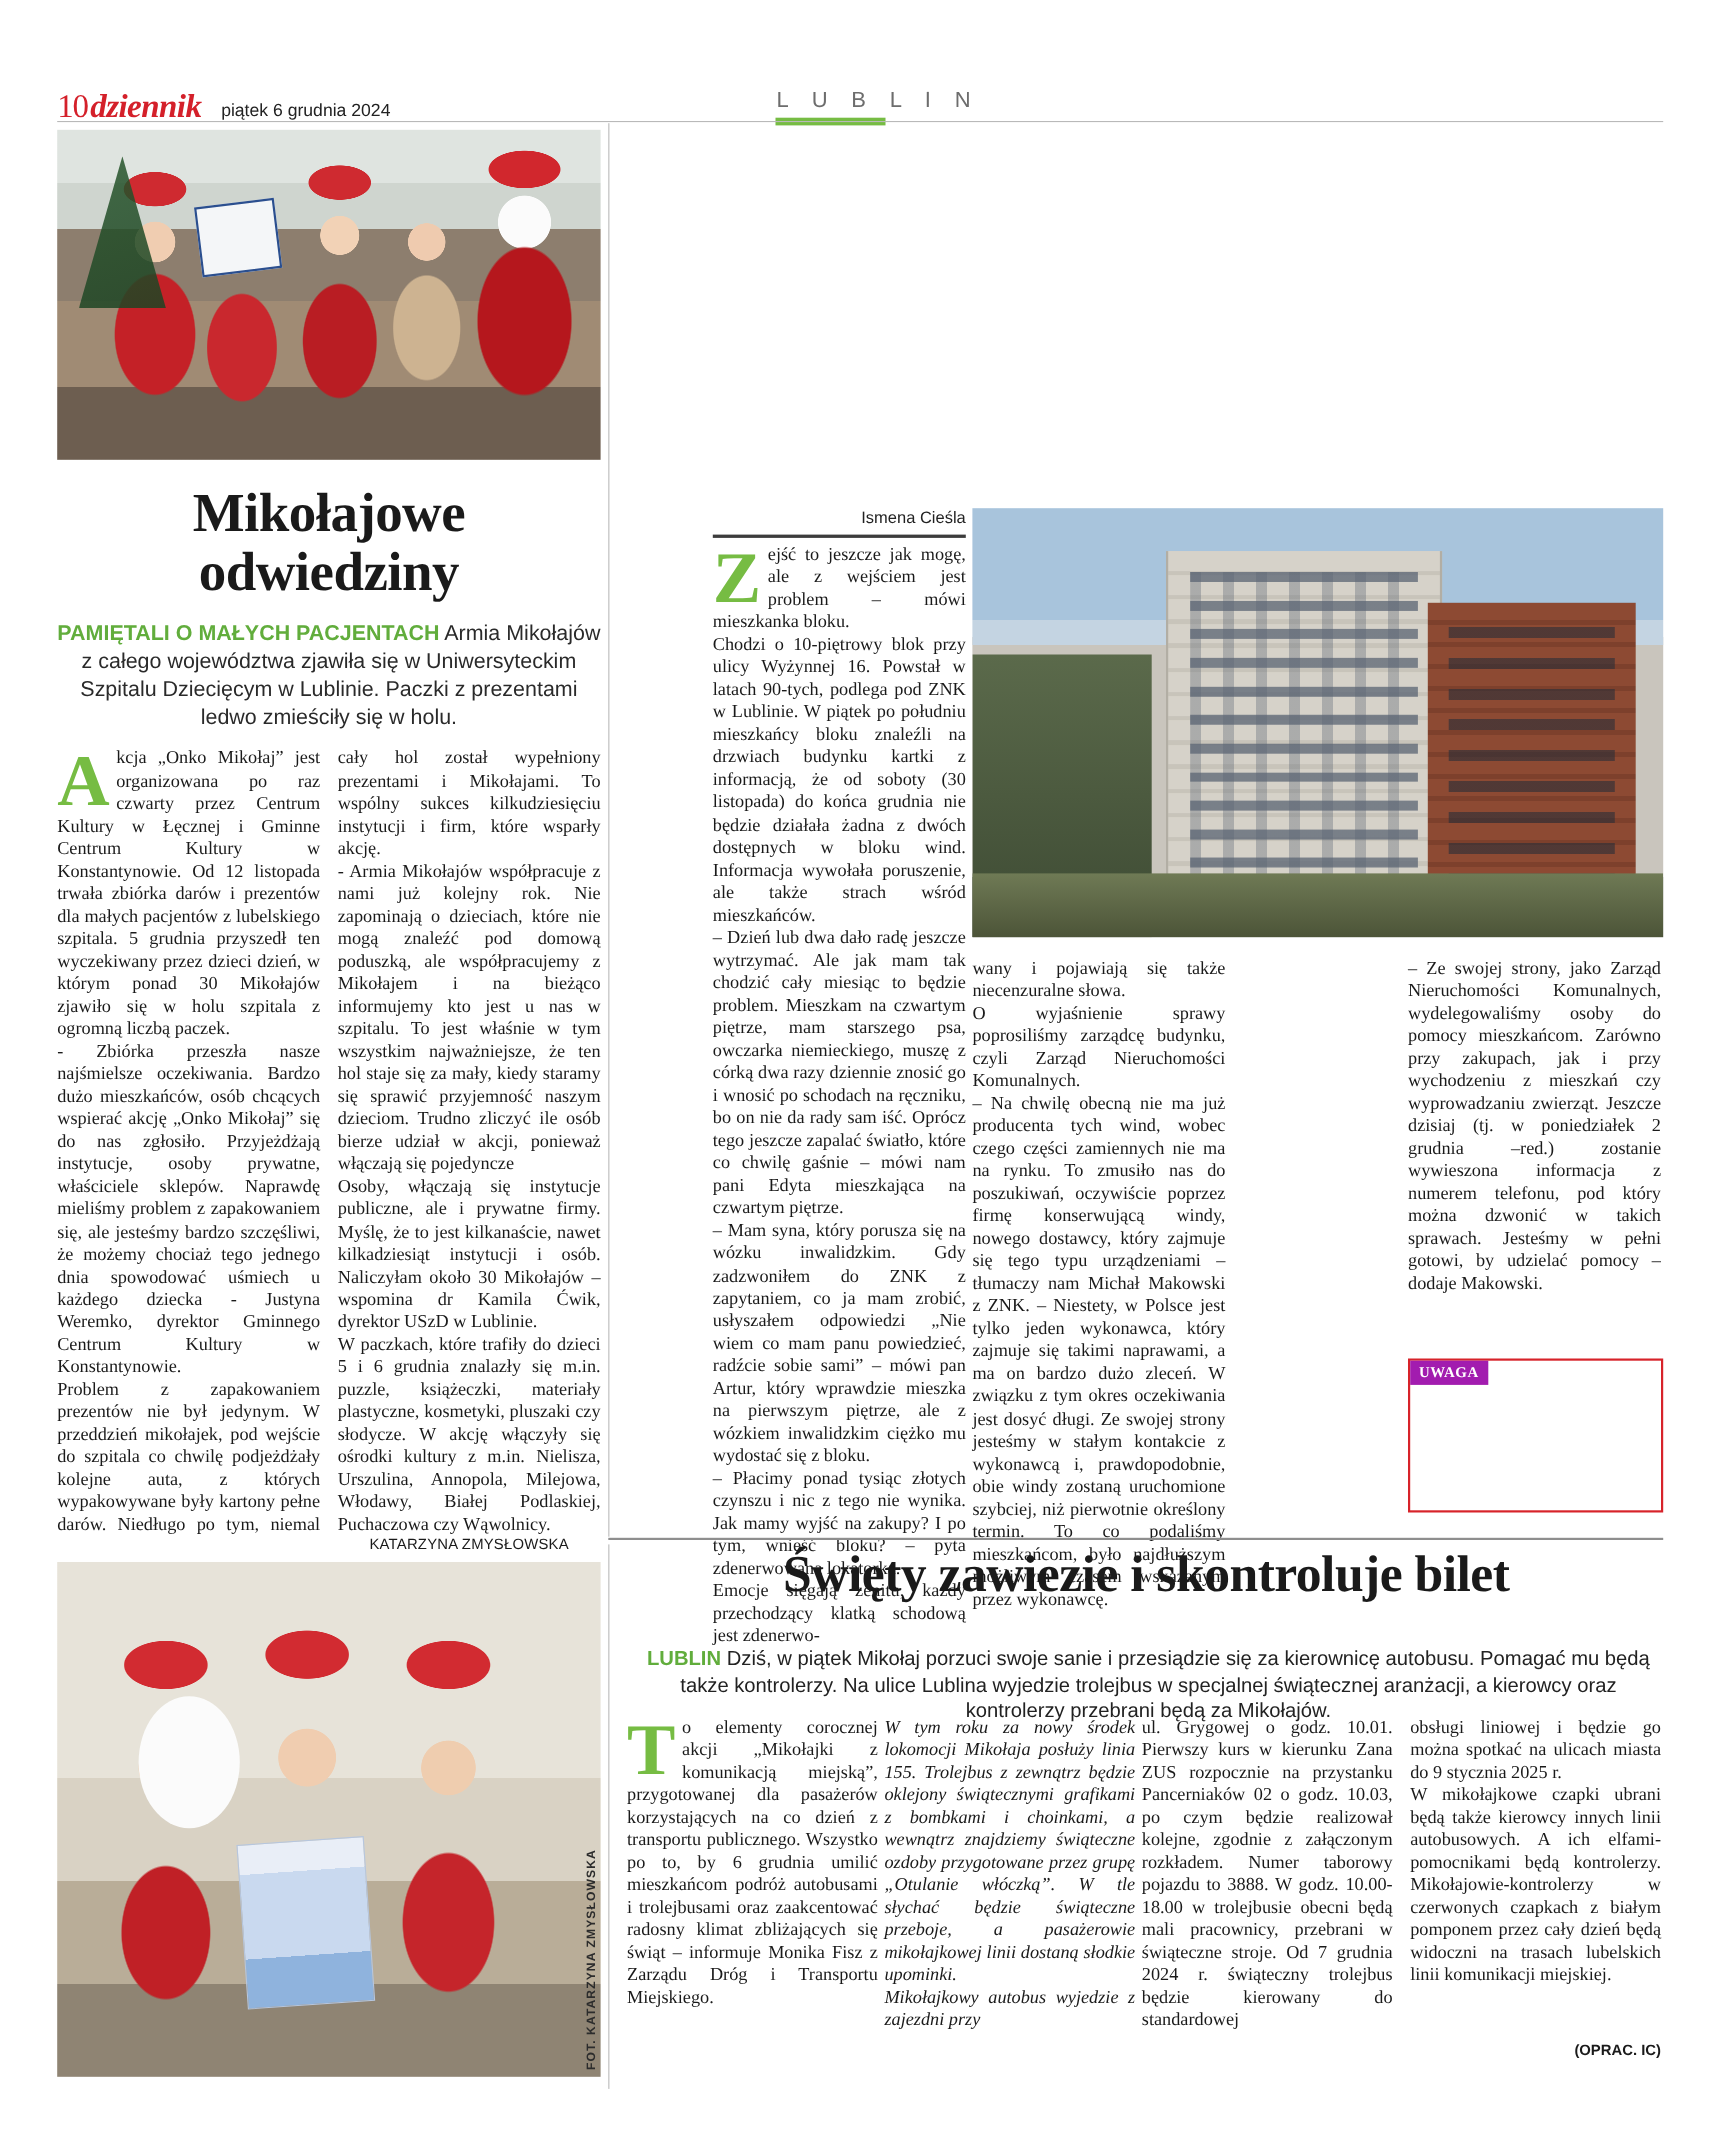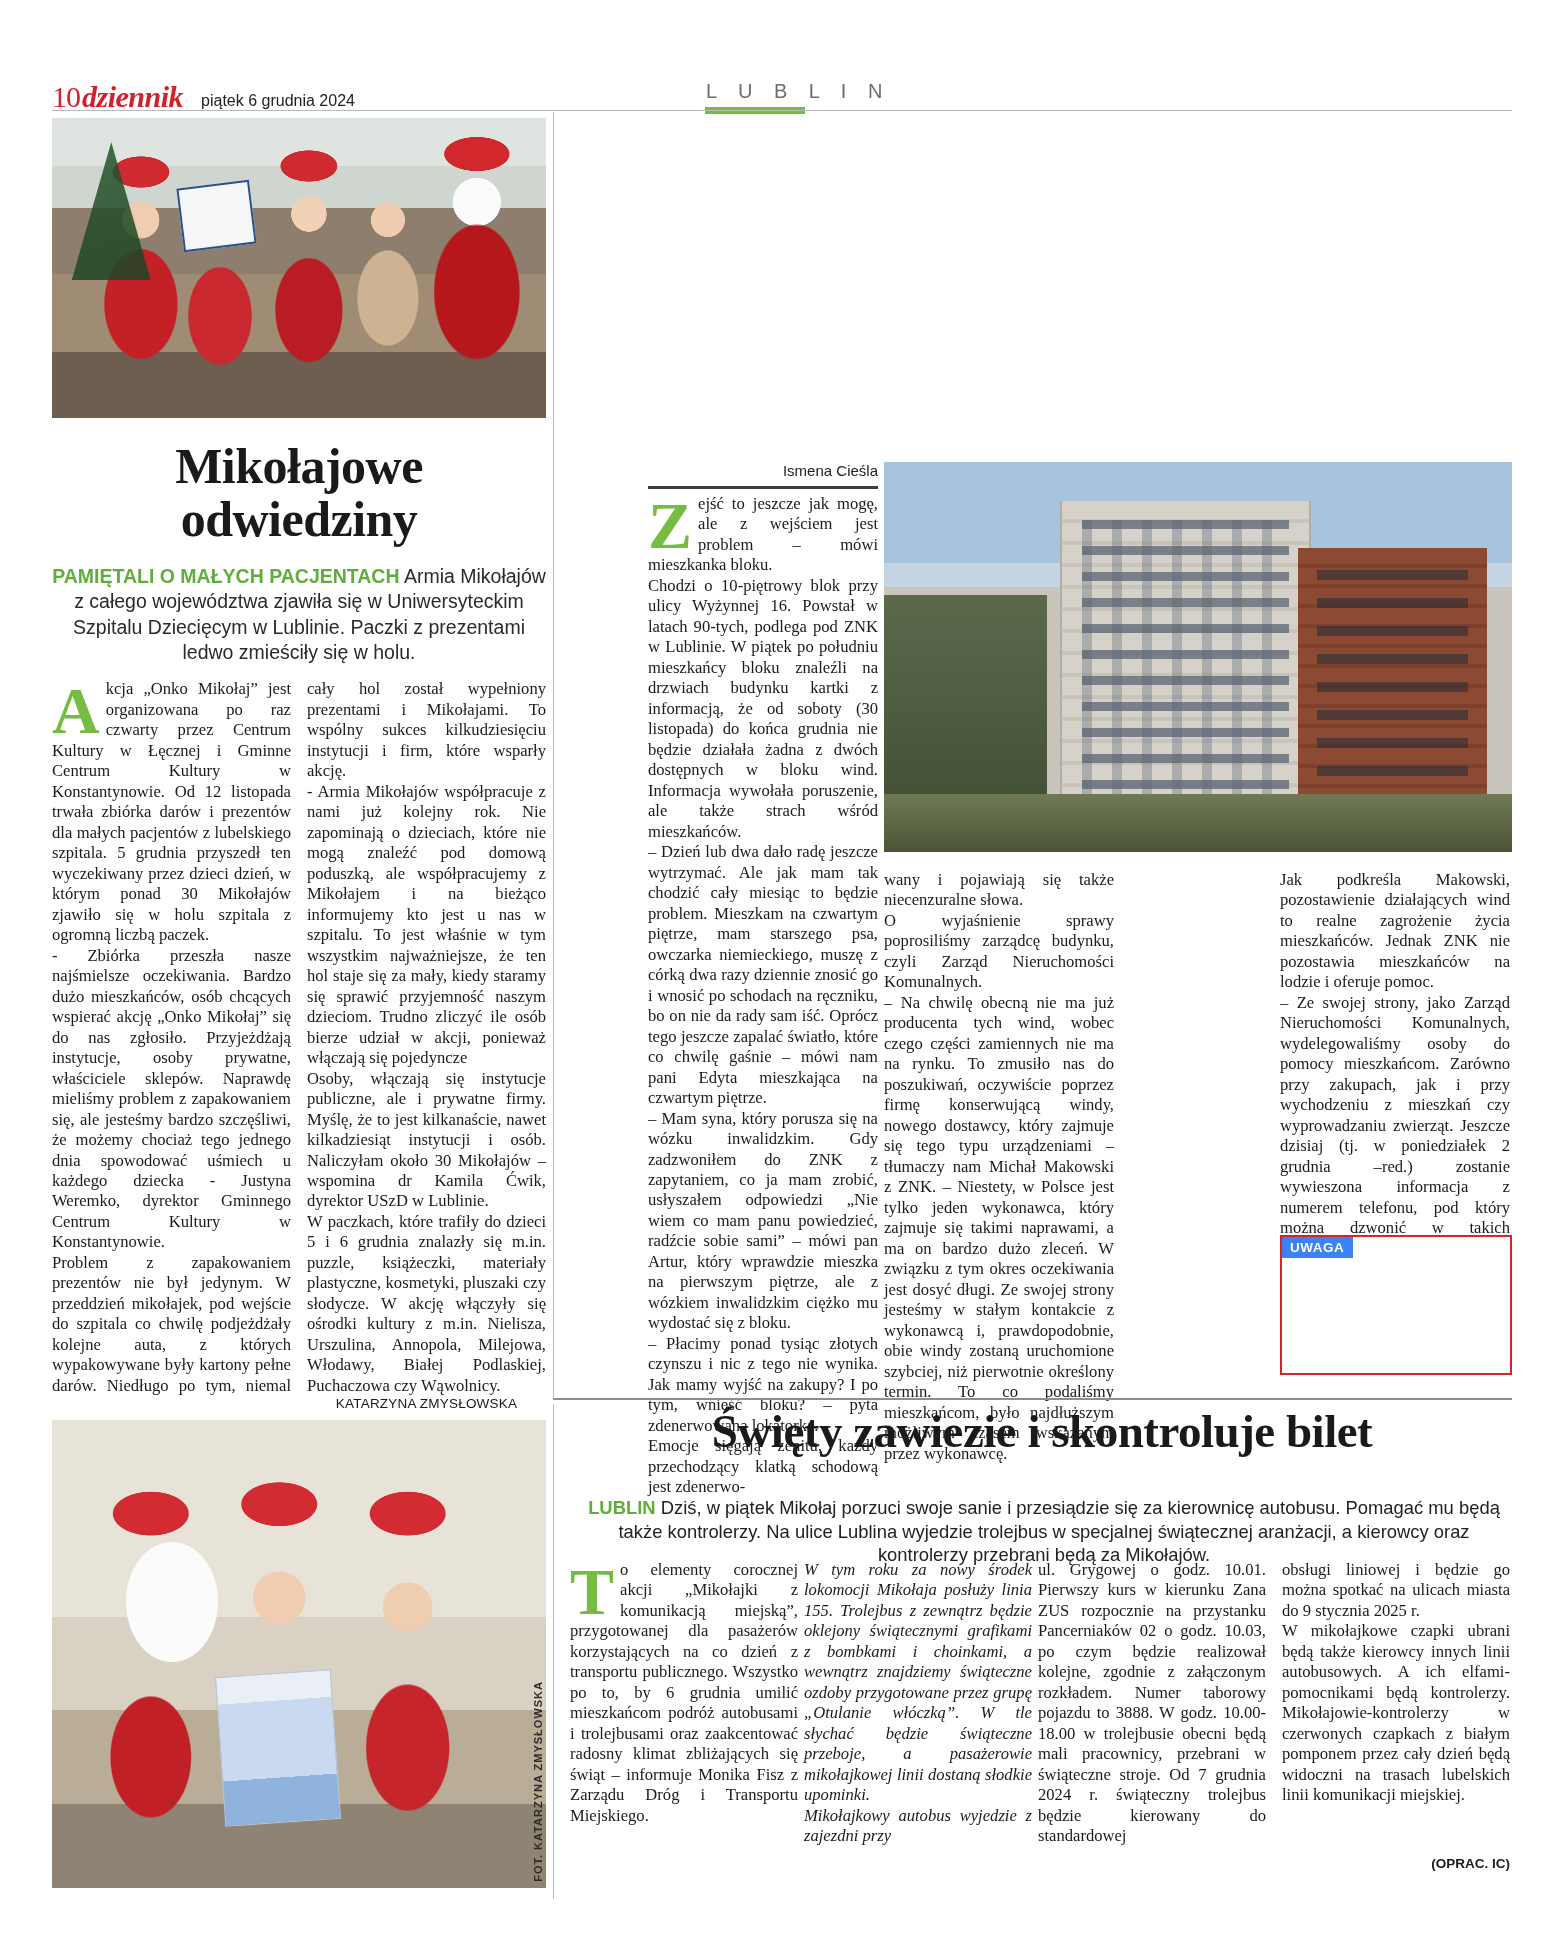--- a/index.html
+++ b/index.html
@@ -226,22 +226,22 @@
     position:absolute; left:0; bottom:0; width:100%; height:15%;
     background:linear-gradient(180deg,#6f7a55,#4c5438);
   }
 
   
   .uwaga {
     position:absolute; left:1280px; top:1235px; width:232px; height:140px;
     border:2px solid #d7232a; background:#ffffff;
   }
   .uwaga-tag {
-    position:absolute; left:0; top:0; background:#3b82f6; color:#fff;
-    font-family:Liberation Sans, sans-serif; font-weight:bold;
+    position:absolute; left:0; top:0; background:#a21caf; color:#fff;
+    font-family:Liberation Serif, serif; font-weight:bold;
     font-size:13.5px; letter-spacing:.5px; padding:3px 9px 3px 8px;
   }
   .uwaga-body {
     position:absolute; left:10px; right:8px; top:28px;
     font-family:"Liberation Sans", sans-serif; font-weight:bold;
     font-size:14.7px; line-height:1.30; color:#1a1a1a;
   }
 
   
   .rule-mid {
@@ -344,21 +344,20 @@
     <p>Emocje sięgają zenitu, każdy przechodzący klatką schodową jest zdenerwo-</p>
   </div>
 
   <div class="mc-2 mcol">
     <p>wany i pojawiają się także niecenzuralne słowa.</p>
     <p>O wyjaśnienie sprawy poprosiliśmy zarządcę budynku, czyli Zarząd Nieruchomości Komunalnych.</p>
     <p>– Na chwilę obecną nie ma już producenta tych wind, wobec czego części zamiennych nie ma na rynku. To zmusiło nas do poszukiwań, oczywiście poprzez firmę konserwującą windy, nowego dostawcy, który zajmuje się tego typu urządzeniami – tłumaczy nam Michał Makowski z ZNK. – Niestety, w Polsce jest tylko jeden wykonawca, który zajmuje się takimi naprawami, a ma on bardzo dużo zleceń. W związku z tym okres oczekiwania jest dosyć długi. Ze swojej strony jesteśmy w stałym kontakcie z wykonawcą i, prawdopodobnie, obie windy zostaną uruchomione szybciej, niż pierwotnie określony termin. To co podaliśmy mieszkańcom, było najdłuższym możliwym czasem wskazanym przez wykonawcę.</p>
   </div>
 
   <div class="mc-4 mcol">
-    <p>Jak podkreśla Makowski, pozostawienie działających wind to realne zagrożenie życia mieszkańców. Jednak ZNK nie pozostawia mieszkańców na lodzie i oferuje pomoc.</p>
     <p>– Ze swojej strony, jako Zarząd Nieruchomości Komunalnych, wydelegowaliśmy osoby do pomocy mieszkańcom. Zarówno przy zakupach, jak i przy wychodzeniu z mieszkań czy wyprowadzaniu zwierząt. Jeszcze dzisiaj (tj. w poniedziałek 2 grudnia –red.) zostanie wywieszona informacja z numerem telefonu, pod który można dzwonić w takich sprawach. Jesteśmy w pełni gotowi, by udzielać pomocy – dodaje Makowski.</p>
   </div>
 
   <div class="uwaga">
     <div class="uwaga-tag">UWAGA</div>
   </div>
 
   <div class="rule-mid"></div>
   <div class="vrule-2"></div>
 

